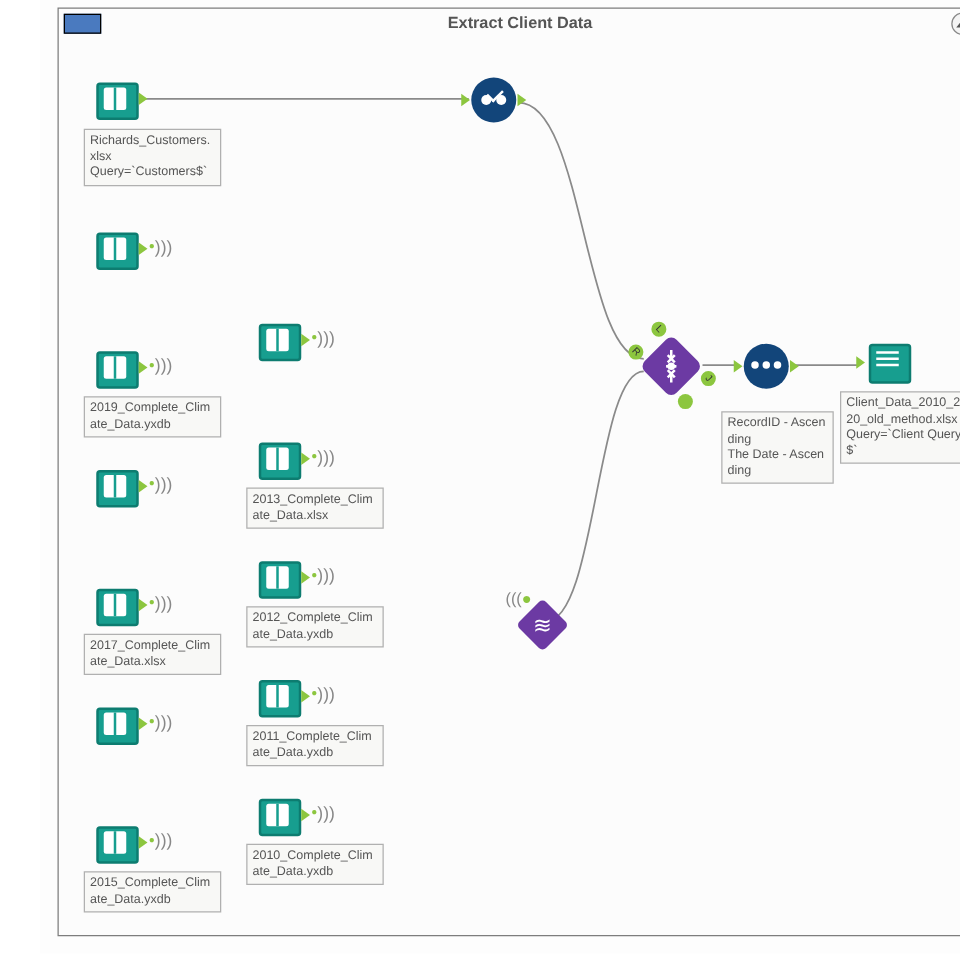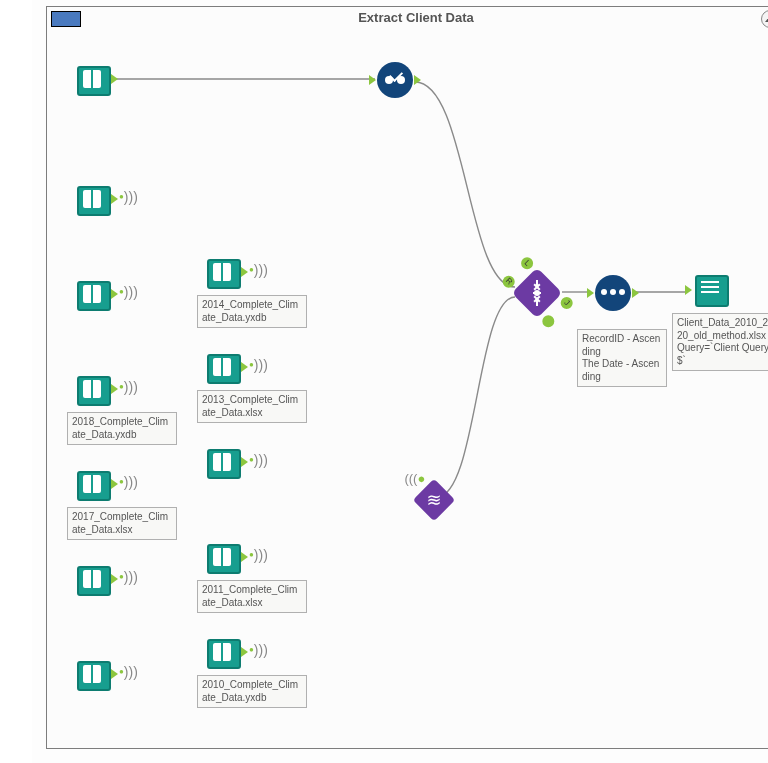--- a/index.html
+++ b/index.html
@@ -74,48 +74,50 @@
       <path d="M586 285 L640 285" stroke="#8a8a8a" fill="none" stroke-width="1.4"></path>
     </svg>
 
     <div class="node" style="left:30px;top:55px">
         <div class="ic-input">
           <div class="body"></div>
           <div class="page"></div>
           <div class="anchor"></div>
         </div>
       </div>
+    <div class="ann" style="left:20px;top:96px;width:100px;white-space:pre-line">Richards_Customers.xlsx
+Query=`Customers$`</div>
 
     <div class="node" style="left:30px;top:175px">
         <div class="ic-input">
           <div class="body"></div>
           <div class="page"></div>
           <div class="anchor"></div>
         </div>
       </div>
     <div class="wl" style="left:72px;top:182px"><span class="dot">●</span>)))</div>
 
     <div class="node" style="left:30px;top:270px">
         <div class="ic-input">
           <div class="body"></div>
           <div class="page"></div>
           <div class="anchor"></div>
         </div>
       </div>
     <div class="wl" style="left:72px;top:277px"><span class="dot">●</span>)))</div>
+    <div class="ann" style="left:20px;top:310px;width:100px">2019_Complete_Climate_Data.yxdb</div>
 
     <div class="node" style="left:30px;top:365px">
         <div class="ic-input">
           <div class="body"></div>
           <div class="page"></div>
           <div class="anchor"></div>
         </div>
       </div>
     <div class="wl" style="left:72px;top:372px"><span class="dot">●</span>)))</div>
-    <div class="ann" style="left:20px;top:405px;width:100px">2018_Complete_Climate_Data.yxdb</div>
 
     <div class="node" style="left:30px;top:460px">
         <div class="ic-input">
           <div class="body"></div>
           <div class="page"></div>
           <div class="anchor"></div>
         </div>
       </div>
     <div class="wl" style="left:72px;top:467px"><span class="dot">●</span>)))</div>
     <div class="ann" style="left:20px;top:500px;width:100px">2017_Complete_Climate_Data.xlsx</div>
@@ -130,59 +132,60 @@
     <div class="wl" style="left:72px;top:562px"><span class="dot">●</span>)))</div>
 
     <div class="node" style="left:30px;top:650px">
         <div class="ic-input">
           <div class="body"></div>
           <div class="page"></div>
           <div class="anchor"></div>
         </div>
       </div>
     <div class="wl" style="left:72px;top:657px"><span class="dot">●</span>)))</div>
+    <div class="ann" style="left:20px;top:690px;width:100px">2015_Complete_Climate_Data.yxdb</div>
 
     <div class="node" style="left:160px;top:248px">
         <div class="ic-input">
           <div class="body"></div>
           <div class="page"></div>
           <div class="anchor"></div>
         </div>
       </div>
     <div class="wl" style="left:202px;top:255px"><span class="dot">●</span>)))</div>
-    <div class="ann" style="left:150px;top:288px;width:100px">2014_Complete_Climate_Data.yxdb</div>
 
     <div class="node" style="left:160px;top:343px">
         <div class="ic-input">
           <div class="body"></div>
           <div class="page"></div>
           <div class="anchor"></div>
         </div>
       </div>
     <div class="wl" style="left:202px;top:350px"><span class="dot">●</span>)))</div>
     <div class="ann" style="left:150px;top:383px;width:100px">2013_Complete_Climate_Data.xlsx</div>
 
     <div class="node" style="left:160px;top:438px">
         <div class="ic-input">
           <div class="body"></div>
           <div class="page"></div>
           <div class="anchor"></div>
         </div>
       </div>
     <div class="wl" style="left:202px;top:445px"><span class="dot">●</span>)))</div>
+    <div class="ann" style="left:150px;top:478px;width:100px">2012_Complete_Climate_Data.yxdb</div>
 
     <div class="node" style="left:160px;top:533px">
         <div class="ic-input">
           <div class="body"></div>
           <div class="page"></div>
           <div class="anchor"></div>
         </div>
       </div>
     <div class="wl" style="left:202px;top:540px"><span class="dot">●</span>)))</div>
-    <div class="ann" style="left:150px;top:573px;width:100px">2011_Complete_Climate_Data.xlsx</div>
+    <div class="ann" style="left:150px;top:573px;width:100px">2011_Complete_Climate_Data.yxdb</div>
 
     <div class="node" style="left:160px;top:628px">
         <div class="ic-input">
           <div class="body"></div>
           <div class="page"></div>
           <div class="anchor"></div>
         </div>
       </div>
     <div class="wl" style="left:202px;top:635px"><span class="dot">●</span>)))</div>
     <div class="ann" style="left:150px;top:668px;width:100px">2010_Complete_Climate_Data.yxdb</div>

